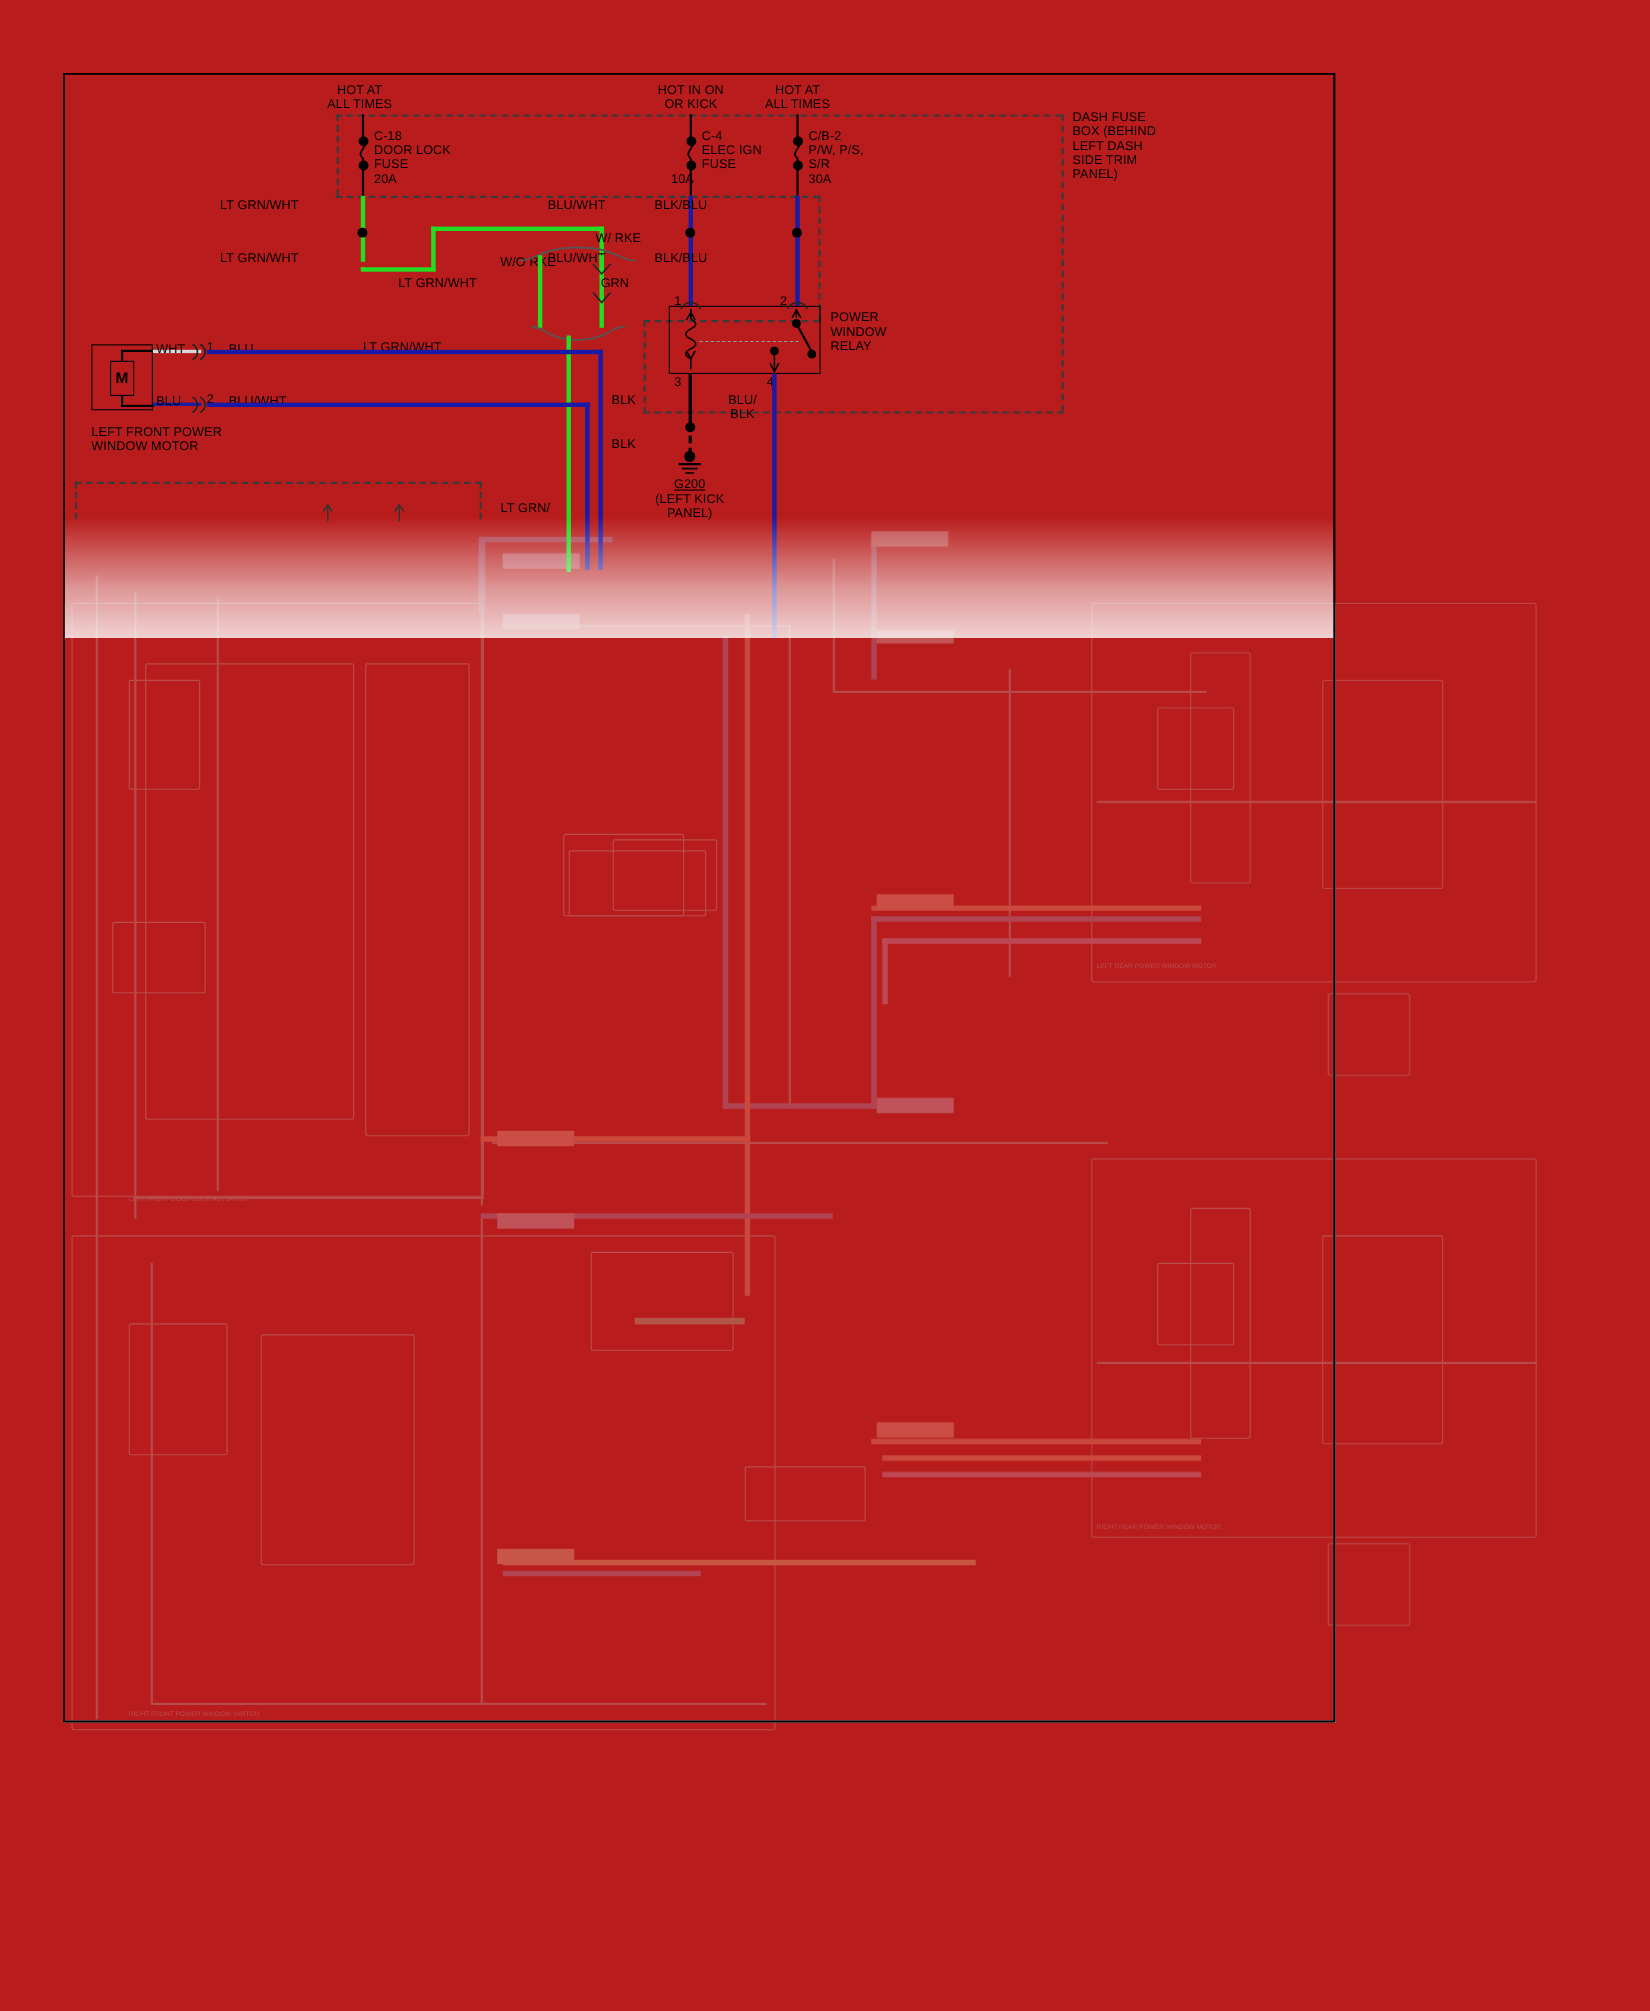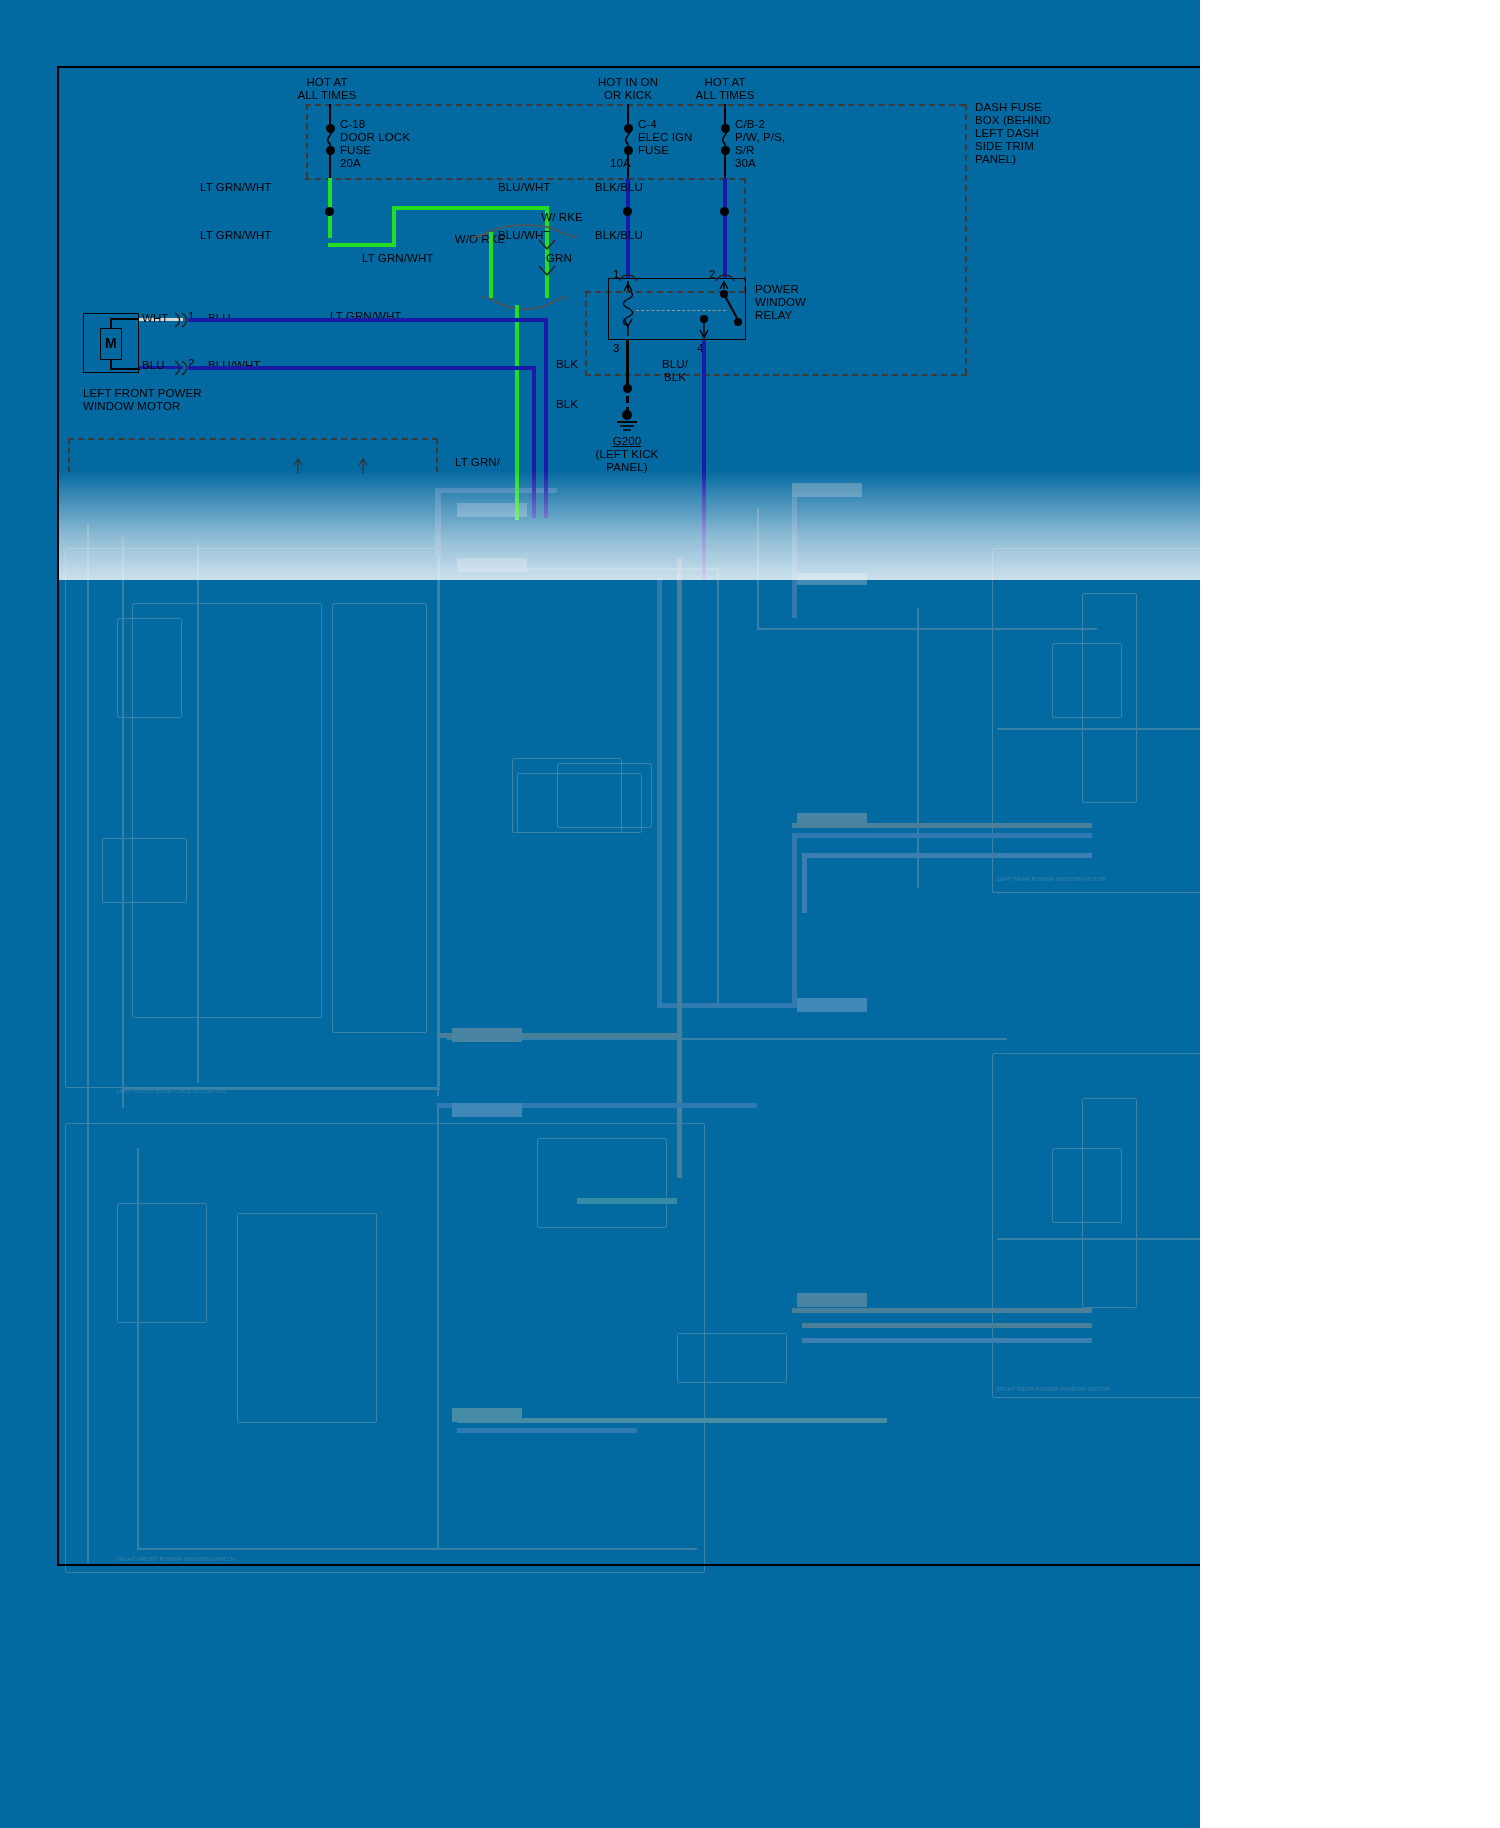--- a/index.html
+++ b/index.html
@@ -1,17 +1,17 @@
 <!DOCTYPE html>
 <html><head>
 <meta charset="utf-8">
 <style>
   html,body{margin:0;padding:0;background:#ffffff;}
   body{font-family:"Liberation Sans", sans-serif;}
-  #page{position:relative;width:1200px;height:1828px;background:#0369a1;overflow:hidden;}
+  #page{position:relative;width:1500px;height:1828px;background:#b91c1c;overflow:hidden;}
 
   
   #sheet-border{position:absolute;left:57px;top:66px;width:1157px;height:1500px;border:2px solid #000;box-sizing:border-box;}
   #sheet-border-lower{position:absolute;left:57px;top:548px;width:1157px;height:1018px;border:2px solid #d9d9d9;border-top:none;box-sizing:border-box;}
 
   .txt{position:absolute;font-size:11.5px;line-height:13.5px;color:#000;white-space:pre;letter-spacing:.1px;}
   .txt.c{text-align:center;}
   .txt.r{text-align:left;}
 
   

